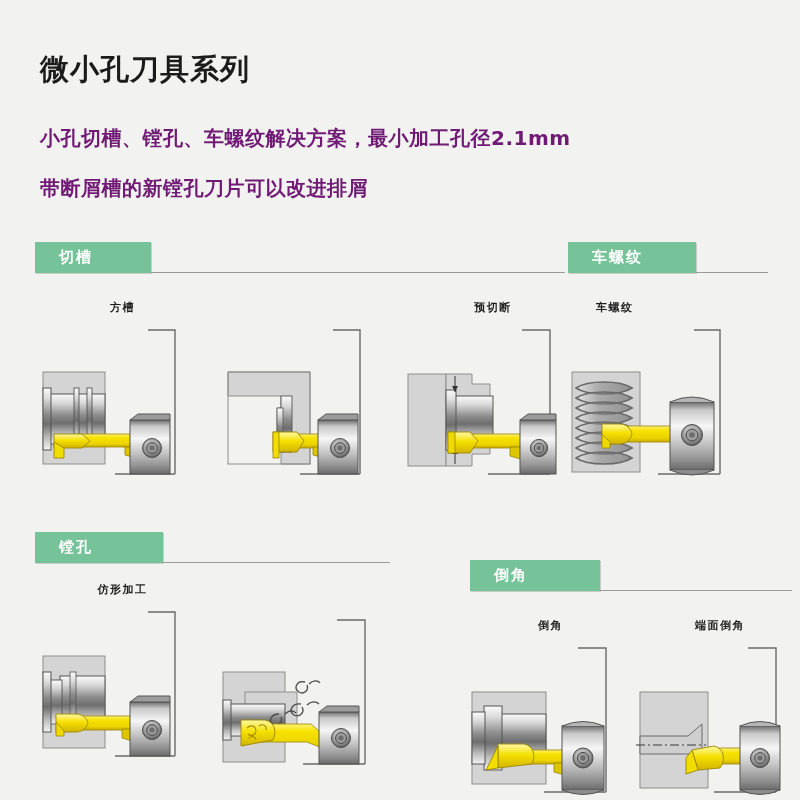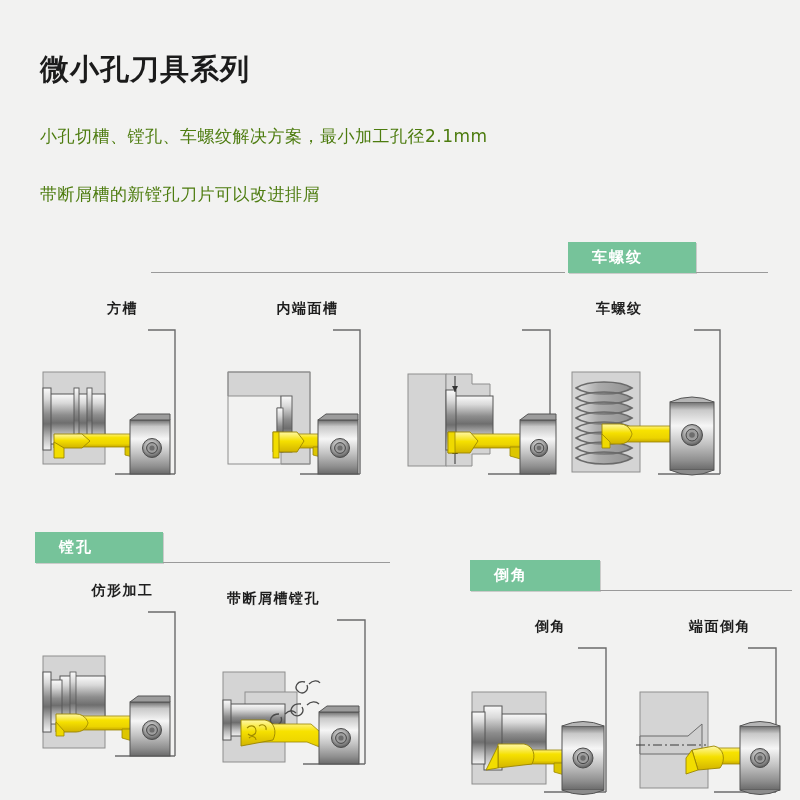--- a/index.html
+++ b/index.html
@@ -13,43 +13,43 @@
   #page { position: relative; width: 680px; height: 800px; background: #f2f2f1; }
 
   
   .hdr-title {
     position: absolute; left: 40px; top: 50px;
     font-size: 29px; font-weight: bold; color: #1b1b1b;
     letter-spacing: 1px; white-space: nowrap;
   }
   .hdr-sub {
     position: absolute; left: 40px;
-    font-size: 17px; color: #4d7c0f; letter-spacing: .5px; white-space: nowrap;
+    font-size: 20px; color: #701a75; letter-spacing: .5px; white-space: nowrap; font-weight: bold;
   }
   .hdr-sub.l1 { top: 125px; }
-  .hdr-sub.l2 { top: 175px; margin-top: 8px; }
+  .hdr-sub.l2 { top: 175px; }
 
   
   .section { position: absolute; }
   .tab {
     position: absolute; left: 0; top: 0;
     height: 31px; background: #76c39a;
     display: flex; align-items: center; padding-left: 24px;
     color: #ffffff; font-size: 15px; font-weight: bold; letter-spacing: 2px;
     box-shadow: 1px 1px 0 rgba(0,0,0,.16);
   }
   .rule {
     position: absolute; top: 30px; height: 1px; background: #9a9a9a;
   }
 
   
   .cell { position: absolute; }
   .cell-title {
     position: absolute; top: 0; left: 0; width: 100%;
-    text-align: center; font-size: 14px; font-weight: bold;
+    text-align: center; font-size: 11px; font-weight: bold;
     color: #1e1e1e; letter-spacing: 1.5px; white-space: nowrap;
   }
   .canvas { position: absolute; top: 22px; left: 0; }
   .canvas svg { display: block; }
 </style>
 </head>
 <body>
 
 <div id="page">
 
@@ -97,20 +97,21 @@
       </linearGradient>
       <radialGradient id="screw" cx="45%" cy="38%" r="62%">
         <stop offset="0%" stop-color="#f0f0f0"></stop>
         <stop offset="55%" stop-color="#a8a8a8"></stop>
         <stop offset="100%" stop-color="#5c5c5c"></stop>
       </radialGradient>
     </defs>
   </svg>
 
   <div class="section" style="left:35px; top:242px; width:530px; height:250px;">
+    <div class="tab" style="width:116px;">切槽</div>
     <div class="rule" style="left:116px; width:414px;"></div>
 
     <div class="cell" style="left:-5px; top:58px; width:185px; height:185px;">
       <div class="cell-title">方槽</div>
       <div class="canvas">
         <svg width="185" height="165" viewBox="0 0 185 165">
 
           <polyline points="118,8 145,8 145,152" fill="none" stroke="#6b6b6b" stroke-width="1.4"></polyline>
           <line x1="85" y1="152" x2="145" y2="152" stroke="#6b6b6b" stroke-width="1.4"></line>
 
@@ -135,21 +136,20 @@
           <polygon points="100,98 108,92 140,92 140,98" fill="#9c9c9c" stroke="#555" stroke-width="1"></polygon>
 
           <circle cx="122" cy="126" r="9.5" fill="url(#screw)" stroke="#4d4d4d" stroke-width="1"></circle>
           <circle cx="122" cy="126" r="5.4" fill="#9e9e9e" stroke="#444" stroke-width="1"></circle>
           <circle cx="122" cy="126" r="2.6" fill="#6d6d6d"></circle>
         </svg>
       </div>
     </div>
 
     <div class="cell" style="left:180px; top:58px; width:185px; height:185px;">
-      <div class="cell-title">内端面槽</div>
       <div class="canvas">
         <svg width="185" height="165" viewBox="0 0 185 165">
           <polyline points="118,8 145,8 145,152" fill="none" stroke="#6b6b6b" stroke-width="1.4"></polyline>
           <line x1="85" y1="152" x2="145" y2="152" stroke="#6b6b6b" stroke-width="1.4"></line>
 
           <path d="M13,50 L95,50 L95,142 L66,142 L66,128 L62,128 L62,86 L66,86 L66,74 L13,74 Z" fill="#d4d4d4" stroke="#8e8e8e" stroke-width="1"></path>
           <rect x="13" y="50" width="82" height="92" fill="none" stroke="#8e8e8e" stroke-width="1"></rect>
 
           <rect x="66" y="74" width="11" height="56" fill="url(#cyl)" stroke="#555" stroke-width=".9"></rect>
           <rect x="62" y="86" width="6" height="44" fill="url(#cyl)" stroke="#555" stroke-width=".8"></rect>
@@ -163,20 +163,21 @@
           <rect x="103" y="98" width="40" height="54" fill="url(#hold)" stroke="#555" stroke-width="1"></rect>
           <polygon points="103,98 111,92 143,92 143,98" fill="#9c9c9c" stroke="#555" stroke-width="1"></polygon>
           <circle cx="125" cy="126" r="9.5" fill="url(#screw)" stroke="#4d4d4d" stroke-width="1"></circle>
           <circle cx="125" cy="126" r="5.4" fill="#9e9e9e" stroke="#444" stroke-width="1"></circle>
           <circle cx="125" cy="126" r="2.6" fill="#6d6d6d"></circle>
         </svg>
       </div>
     </div>
 
     <div class="cell" style="left:363px; top:58px; width:190px; height:185px;">
+      <div class="cell-title">预切断</div>
       <div class="canvas">
         <svg width="190" height="165" viewBox="0 0 190 165">
           <polyline points="124,8 152,8 152,152" fill="none" stroke="#6b6b6b" stroke-width="1.4"></polyline>
           <line x1="90" y1="152" x2="152" y2="152" stroke="#6b6b6b" stroke-width="1.4"></line>
 
           <rect x="10" y="52" width="38" height="92" fill="#d4d4d4" stroke="#8e8e8e" stroke-width="1"></rect>
 
           <path d="M48,52 L74,52 L74,62 L92,62 L92,132 L74,132 L74,144 L48,144 Z" fill="#d4d4d4" stroke="#8e8e8e" stroke-width="1"></path>
 
           <rect x="57" y="74" width="38" height="48" fill="url(#cyl)" stroke="#555" stroke-width="1"></rect>
@@ -268,21 +269,20 @@
           <rect x="100" y="98" width="40" height="54" fill="url(#hold)" stroke="#555" stroke-width="1"></rect>
           <polygon points="100,98 108,92 140,92 140,98" fill="#9c9c9c" stroke="#555" stroke-width="1"></polygon>
           <circle cx="122" cy="126" r="9.5" fill="url(#screw)" stroke="#4d4d4d" stroke-width="1"></circle>
           <circle cx="122" cy="126" r="5.4" fill="#9e9e9e" stroke="#444" stroke-width="1"></circle>
           <circle cx="122" cy="126" r="2.6" fill="#6d6d6d"></circle>
         </svg>
       </div>
     </div>
 
     <div class="cell" style="left:180px; top:58px; width:195px; height:185px;">
-      <div class="cell-title" style="text-align:left; padding-left:12px;">带断屑槽镗孔</div>
       <div class="canvas">
         <svg width="195" height="165" viewBox="0 0 195 165">
           <polyline points="122,8 150,8 150,152" fill="none" stroke="#6b6b6b" stroke-width="1.4"></polyline>
           <line x1="88" y1="152" x2="150" y2="152" stroke="#6b6b6b" stroke-width="1.4"></line>
           <rect x="8" y="60" width="62" height="90" fill="#d4d4d4" stroke="#8e8e8e" stroke-width="1"></rect>
           <rect x="30" y="80" width="52" height="48" fill="#d4d4d4" stroke="#8e8e8e" stroke-width="1"></rect>
           <rect x="12" y="92" width="58" height="32" fill="url(#cyl)" stroke="#555" stroke-width="1"></rect>
           <rect x="8" y="88" width="8" height="40" fill="url(#cyl)" stroke="#555" stroke-width="1"></rect>
 
           <g fill="none" stroke="#4a4a4a" stroke-width="1.3">

